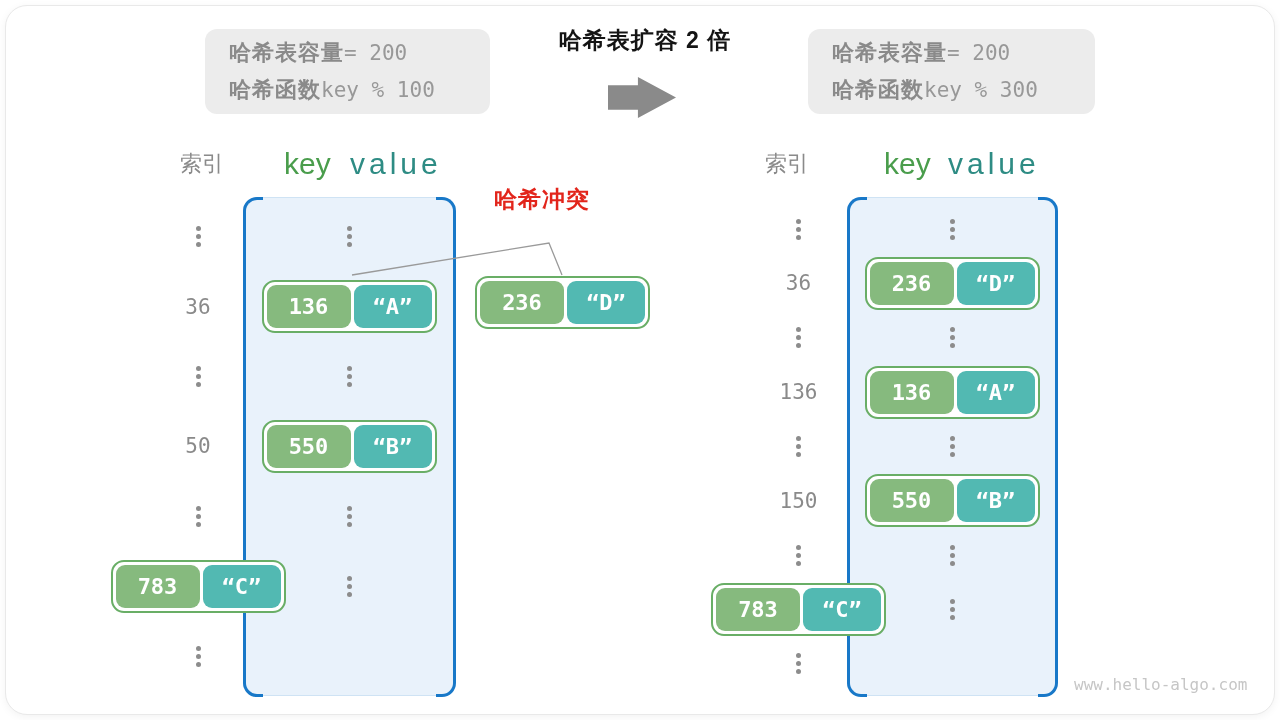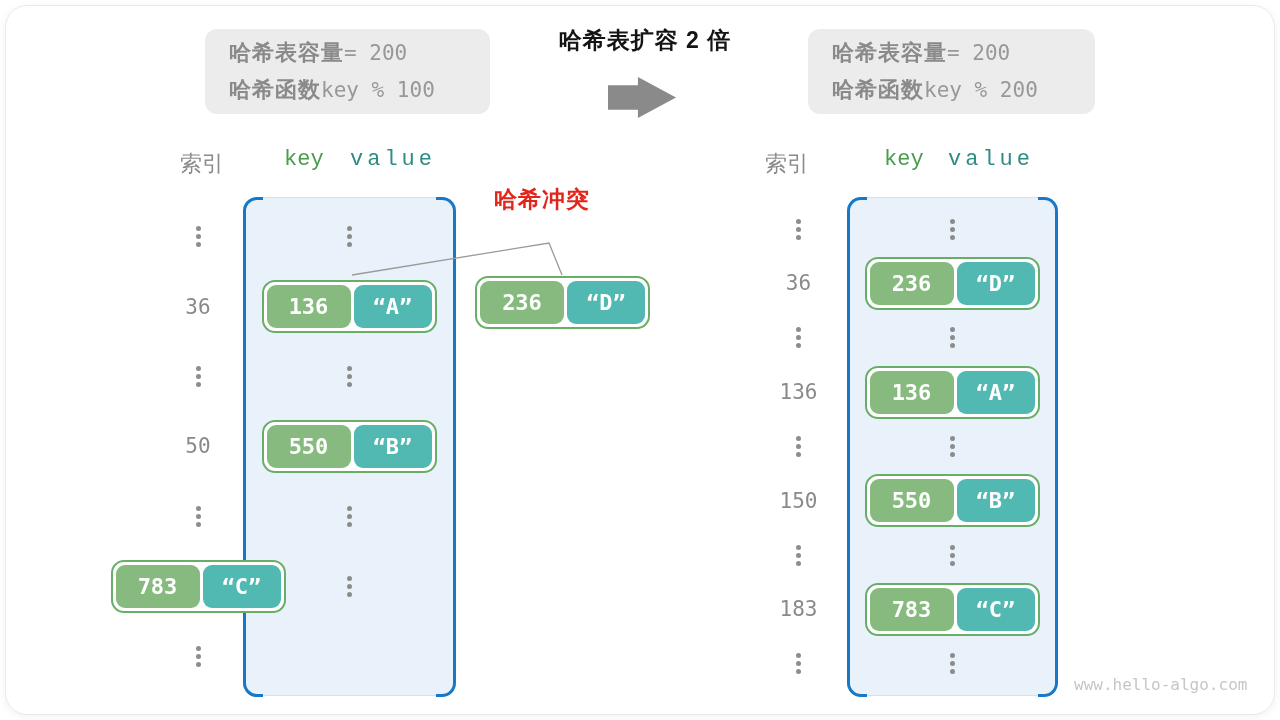--- a/index.html
+++ b/index.html
@@ -21,21 +21,21 @@
   .ib-line{display:flex;align-items:baseline;white-space:nowrap;}
   .ib-label{font-weight:700;font-size:22px;color:#8a8a8a;letter-spacing:1px;}
   .ib-code{font-family:"DejaVu Sans Mono",monospace;font-size:21px;color:#989898;}
   .fig-title{font-size:23px;font-weight:700;color:#141414;letter-spacing:1px;text-align:center;}
   .arrow-right{
     width:68px;height:41px;background:#8a8a8a;
     clip-path:polygon(0 20%,44% 20%,44% 0,100% 50%,44% 100%,44% 80%,0 80%);
   }
   
   .col-header-cjk{font-size:22px;color:#8a8a8a;}
-  .col-header-code{font-family:Liberation Mono, monospace;font-size:22px;}
+  .col-header-code{font-family:Liberation Sans, sans-serif;font-size:30px;}
   .key-color{color:#4a9d4c;}
   .value-color{color:#2e8c84;letter-spacing:4px;}
   
   .panel{position:absolute;}
   .tbox{
     position:absolute;top:0;bottom:0;background:#e9f2fb;
     border:1.5px solid #cfe3f4;border-radius:14px;box-sizing:border-box;
   }
   .tbox::before,.tbox::after{
     content:"";position:absolute;top:-1.5px;bottom:-1.5px;width:20px;
@@ -81,21 +81,21 @@
 <div class="abs fig-title" style="left:540px;top:25px;width:210px;">哈希表扩容 2 倍</div>
 <div class="abs arrow-right" style="left:608px;top:77px;"></div>
 
 <div class="abs info-box" style="left:808px;top:29px;width:287px;height:85px;">
   <div class="ib-line">
     <span class="ib-label">哈希表容量</span>
     <span class="ib-code">= 200</span>
   </div>
   <div class="ib-line">
     <span class="ib-label">哈希函数</span>
-    <span class="ib-code">key % 200</span>
+    <span class="ib-code">key % 300</span>
   </div>
 </div>
 
 <span class="abs col-header-cjk" style="left:180px;top:149px;">索引</span>
 <span class="abs col-header-code key-color" style="left:284px;top:147px;">key</span>
 <span class="abs col-header-code value-color" style="left:350px;top:147px;">value</span>
 
 <span class="abs col-header-cjk" style="left:765px;top:149px;">索引</span>
 <span class="abs col-header-code key-color" style="left:884px;top:147px;">key</span>
 <span class="abs col-header-code value-color" style="left:948px;top:147px;">value</span>
@@ -255,21 +255,20 @@
           <i></i>
         </span>
       </div>
       <div class="cell content-cell">
         <span class="vdots">
           <i></i>
           <i></i>
           <i></i>
         </span>
       </div>
-      <div class="cell index-cell">183</div>
       <div class="cell content-cell">
         <div class="kv-pair">
           <div class="kv key">783</div>
           <div class="kv val">“C”</div>
         </div>
       </div>
       <div class="cell index-cell">
         <span class="vdots">
           <i></i>
           <i></i>

